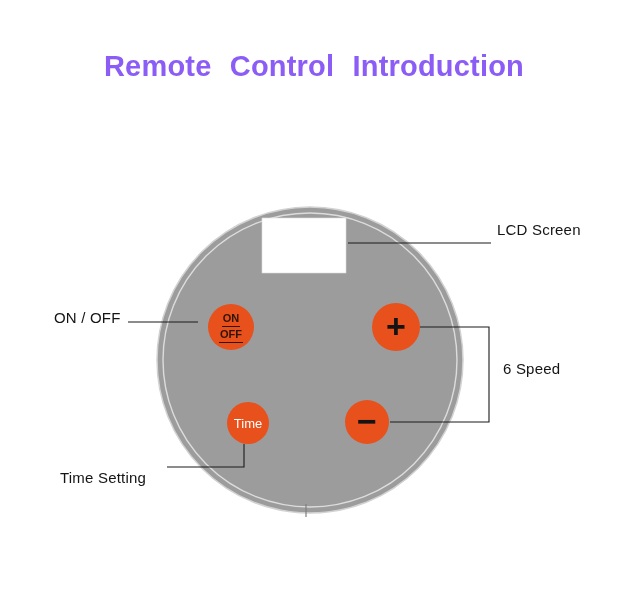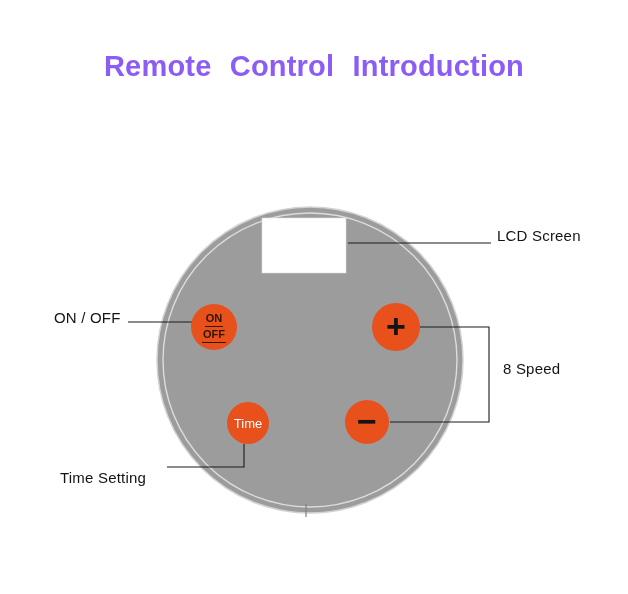--- a/index.html
+++ b/index.html
@@ -50,21 +50,21 @@
     position: absolute;
     border-radius: 50%;
     background: var(--button-color, #e8501c);
     display: flex;
     flex-direction: column;
     align-items: center;
     justify-content: center;
     box-sizing: border-box;
     line-height: 1;
   }
-  .btn-onoff { left: 191px; top: 304px; width: 46px; height: 46px; }
+  .btn-onoff { left: 208px; top: 304px; width: 46px; height: 46px; }
   .onoff-text {
     font-size: 11px;
     font-weight: bold;
     color: #2f1507;
     line-height: 1.35;
     border-bottom: 1.4px solid #2f1507;
     padding: 0 1px;
   }
   .btn-plus  { left: 372px; top: 303px; width: 48px; height: 48px; }
   .btn-minus { left: 345px; top: 400px; width: 44px; height: 44px; }
@@ -76,21 +76,21 @@
   }
   .btn-time  { left: 227px; top: 402px; width: 42px; height: 42px; }
   .time-text { font-size: 13px; color: #ffffff; }
   .label {
     position: absolute;
     font-size: 15px;
     color: #141414;
     letter-spacing: 0.2px;
     white-space: nowrap;
   }
-  .label-lcd   { left: 497px; top: 227px; }
+  .label-lcd   { left: 497px; top: 221px; }
   .label-onoff { left: 54px;  top: 309px; }
   .label-speed { left: 503px; top: 358px; line-height: 21px; }
   .label-time  { left: 60px;  top: 469px; }
 </style>
 </head>
 <body>
 
 <div class="stage">
 
   <h1 class="title">Remote Control Introduction</h1>
@@ -121,18 +121,18 @@
 
   <div class="btn btn-time">
     <span class="time-text">Time</span>
   </div>
 
   <div class="label label-lcd">LCD Screen</div>
 
   <div class="label label-onoff">ON / OFF</div>
 
   <div class="label label-speed">
-    <div>8 Speed</div>
+    <div>6 Speed</div>
   </div>
 
   <div class="label label-time">Time Setting</div>
 
 </div>
 
 </body></html>

